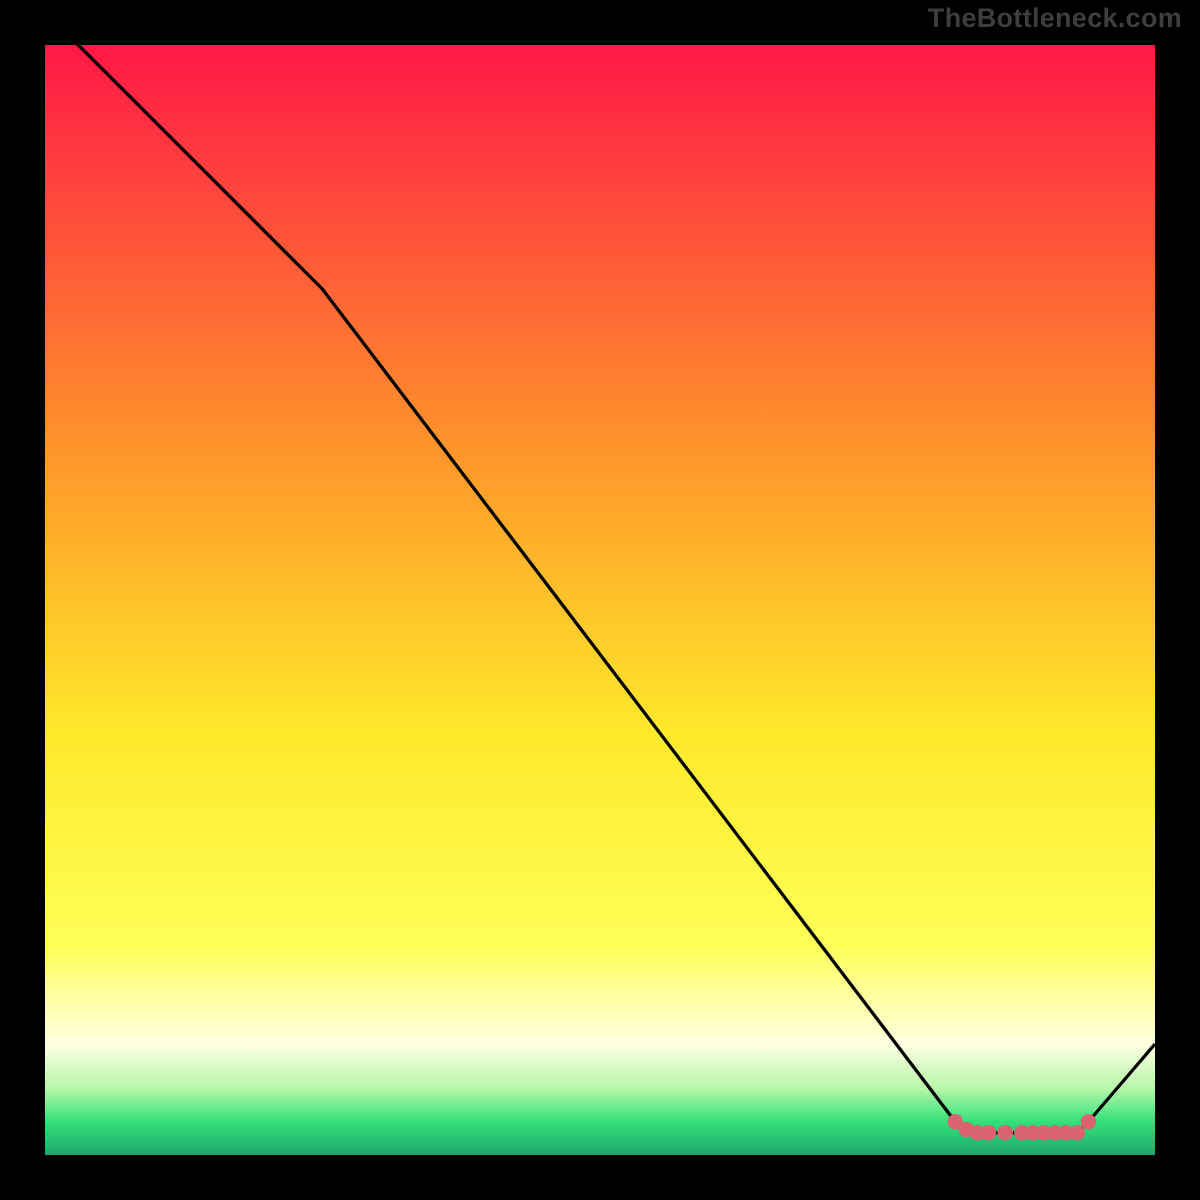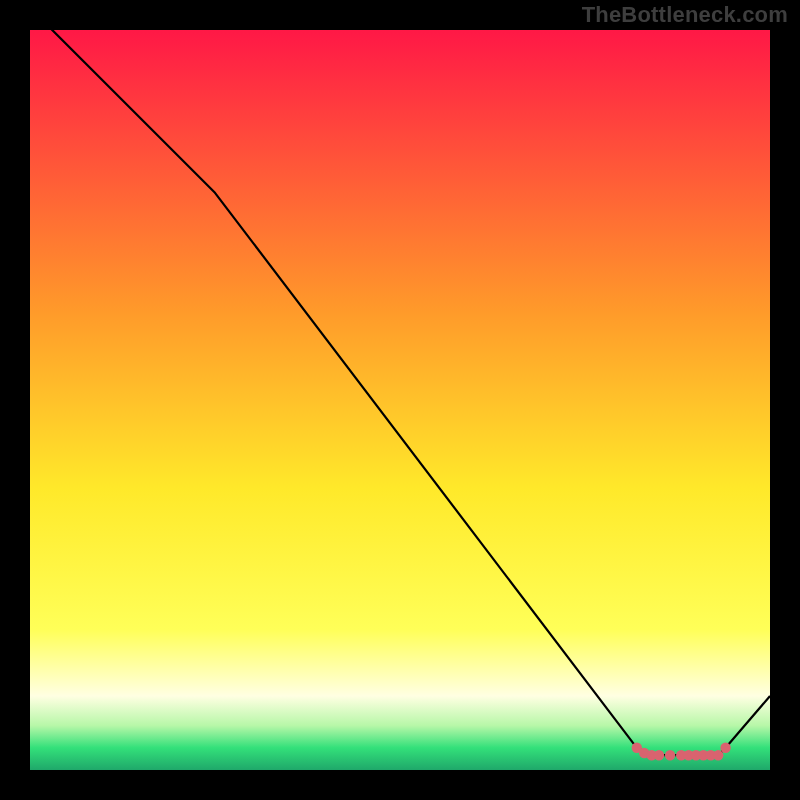--- a/index.html
+++ b/index.html
@@ -15,21 +15,21 @@
     position: relative;
     width: 800px;
     height: 800px;
     background: #000;
   }
   .attribution {
     position: absolute;
     top: 2px;
     right: 12px;
     color: #3e3e3e;
-    font-size: 22px;
+    font-size: 18px;
     font-weight: 600;
     letter-spacing: 0.2px;
   }
   .plot-svg {
     position: absolute;
     left: 30px;
     right: 30px;
     bottom: 30px;
     width: 740px;
     height: 740px;

